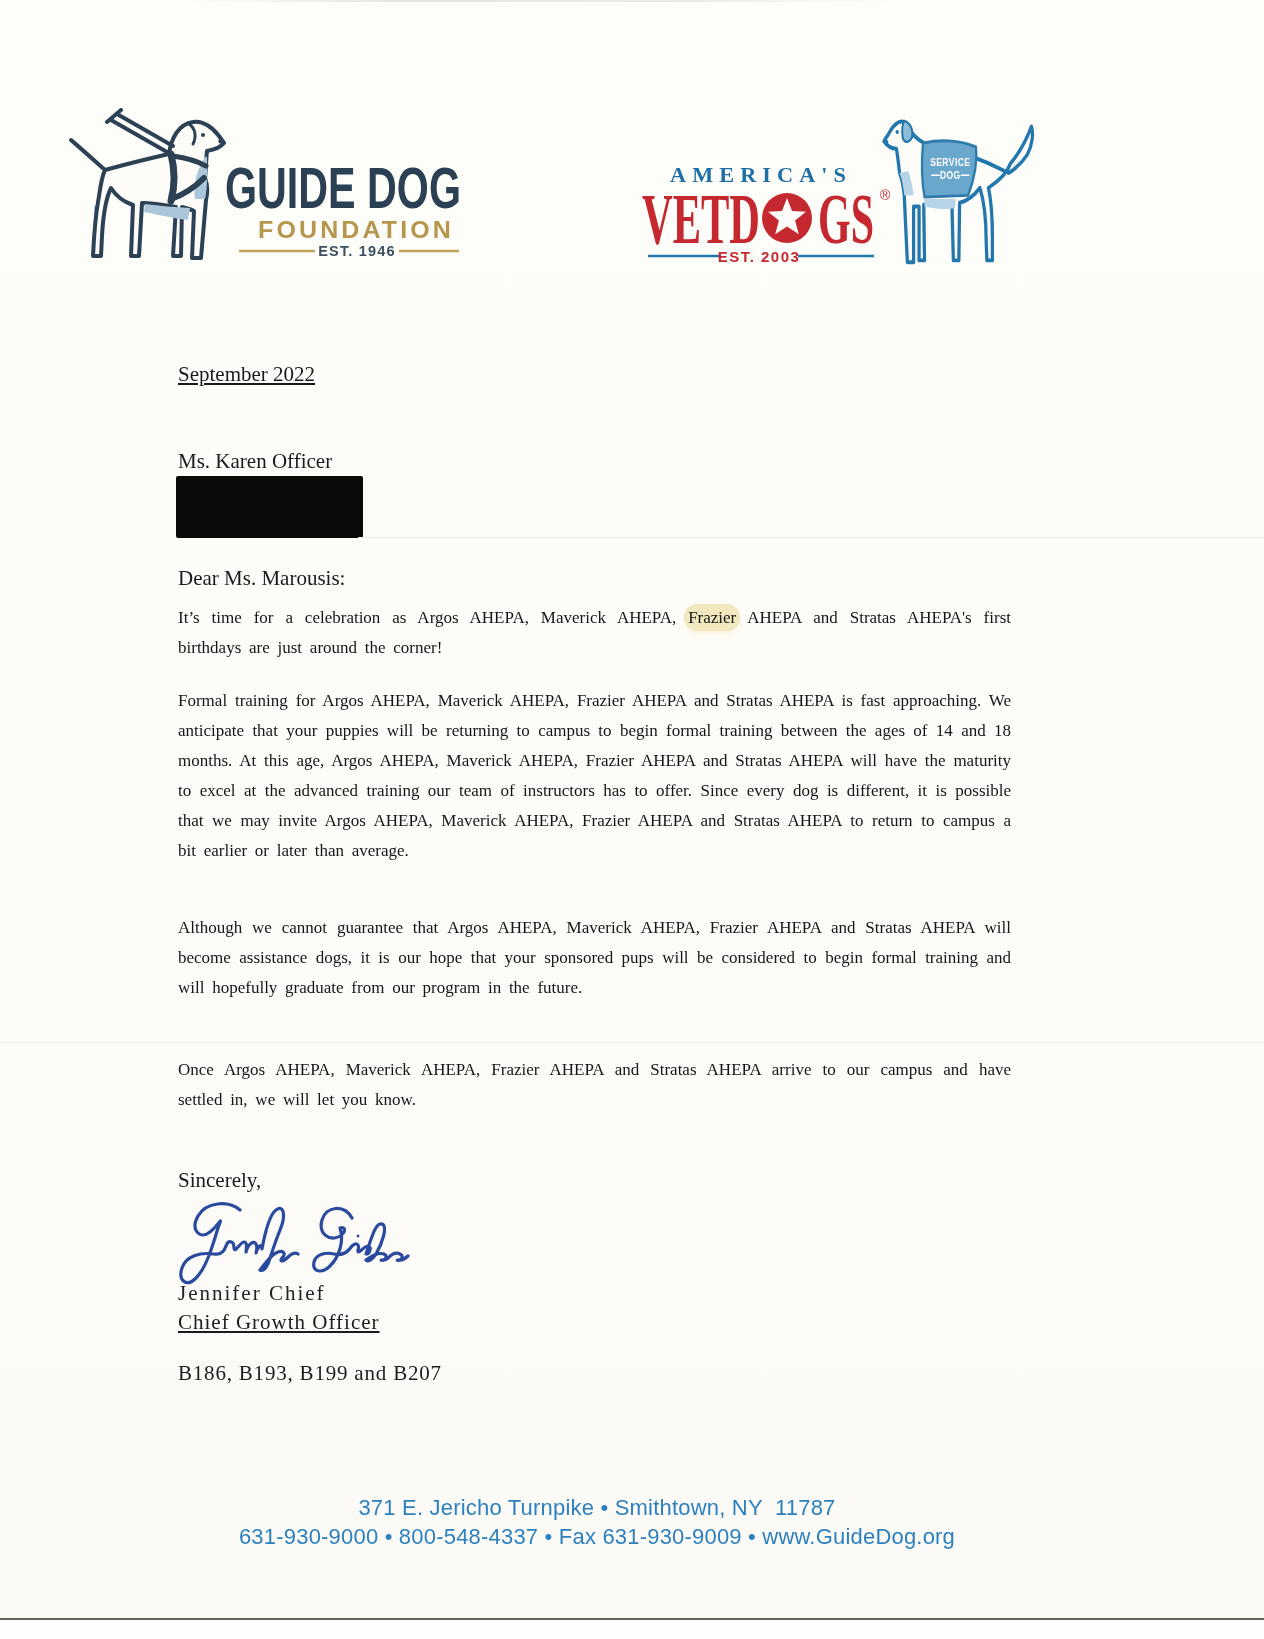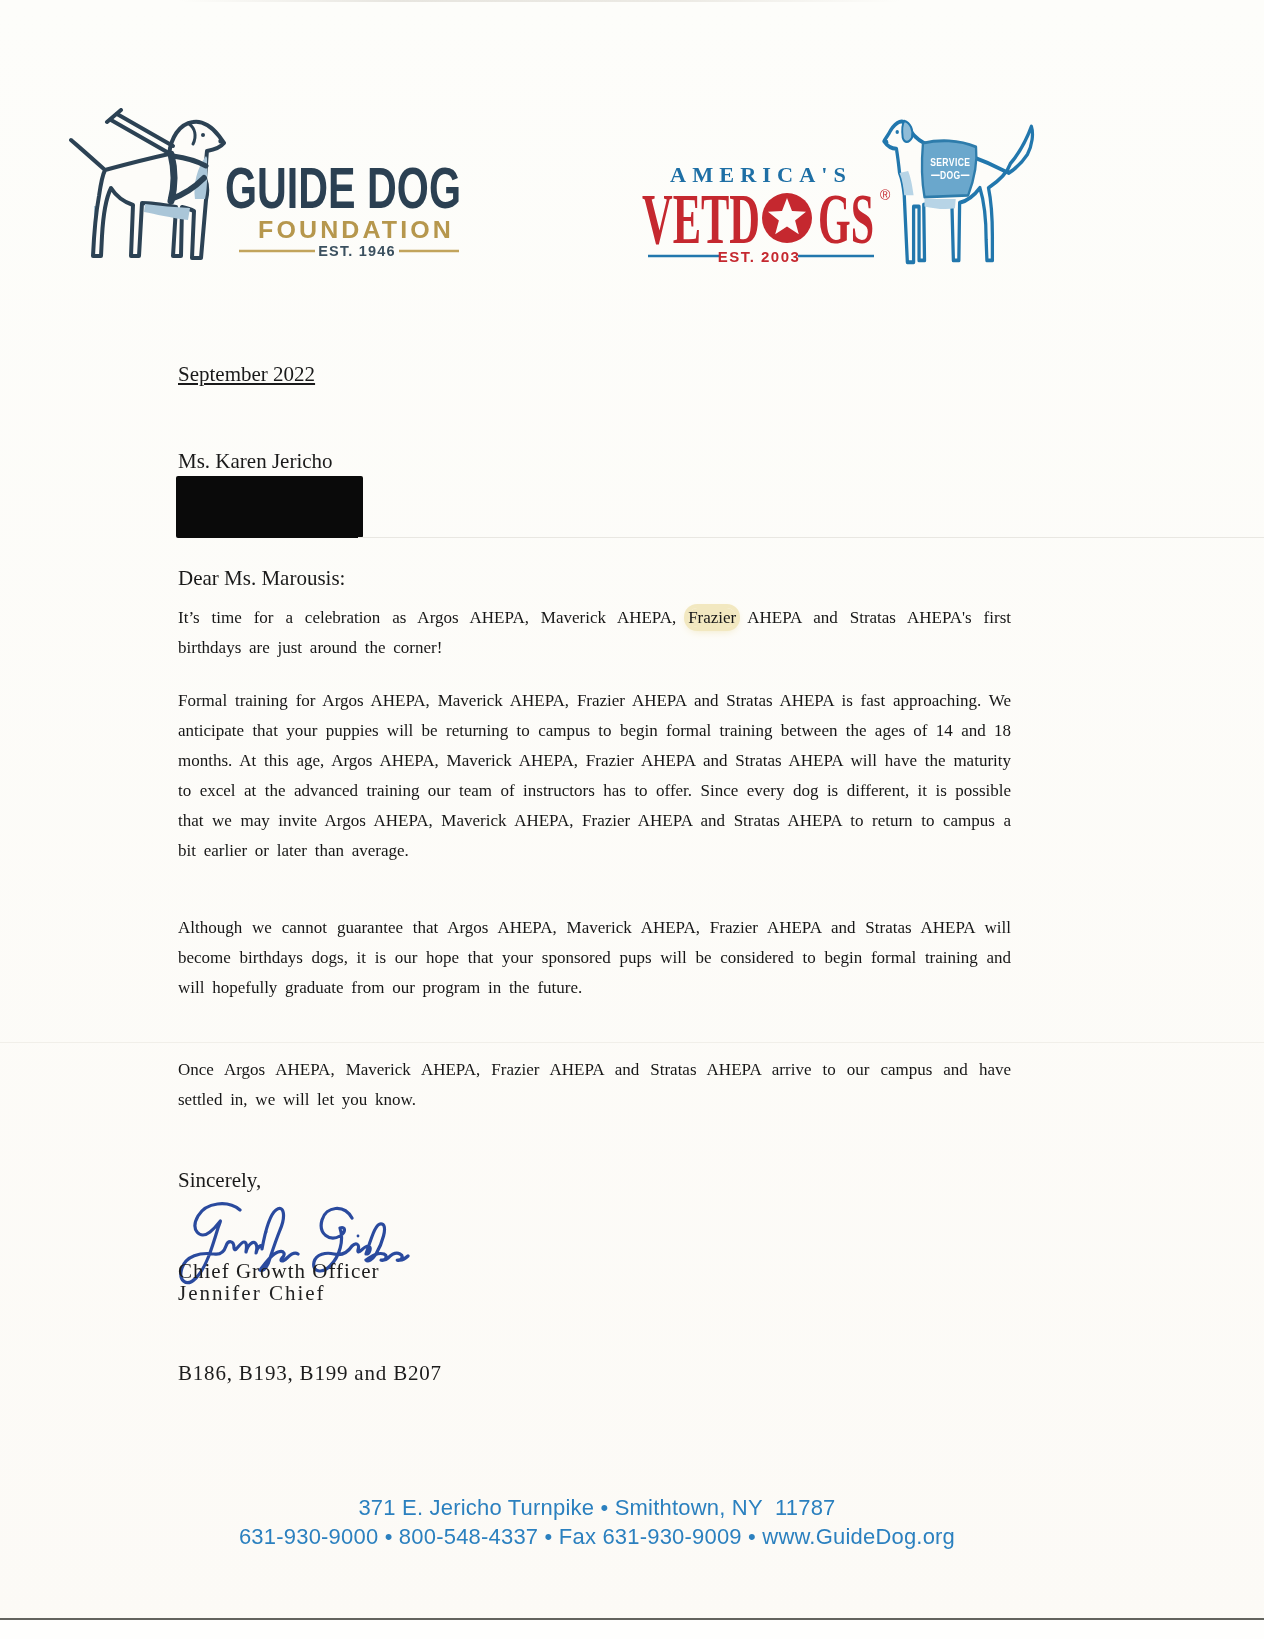--- a/index.html
+++ b/index.html
@@ -5,21 +5,21 @@
   html,body{margin:0;padding:0;}
   body{width:1264px;height:1639px;background:#fdfcf8;font-family:"Liberation Serif",serif;}
   .page{position:absolute;left:0;top:0;width:1264px;height:1639px;background:linear-gradient(180deg,#fdfdfa 0%,#fcfaf6 100%);overflow:hidden;}
   .logo{position:absolute;}
   .tline{position:absolute;left:178px;font-size:21px;color:#1a1a1a;line-height:30px;white-space:pre;}
   .date{top:359px;text-decoration:underline;}
   .recipient{top:446px;}
   .salutation{top:563px;}
   .closing{top:1165px;}
   .signer{top:1278px;letter-spacing:2px;color:#222;}
-  .title{top:1256px;letter-spacing:1px;color:#1c1c1c;}
+  .title{top:1307px;letter-spacing:1px;color:#1c1c1c;text-decoration:underline;}
   .ref{top:1358px;letter-spacing:0.8px;color:#1c1c1c;}
   .para{position:absolute;left:178px;width:833px;margin:0;text-align:justify;word-spacing:3.5px;font-size:17px;line-height:30px;color:#161616;}
   .p1{top:603px;}
   .p2{top:686px;}
   .p3{top:913px;}
   .p4{top:1055px;}
   .highlight{background:#f2e8c0;border-radius:9px;box-shadow:0 0 0 4px #f2e8c0,0 3px 10px #efe3b4;}
   .redaction{position:absolute;left:176px;top:476px;width:187px;height:62px;background:#0a0a0a;border-radius:2px;}
   .crease{position:absolute;height:1px;}
   .c1{left:358px;right:0;top:537px;background:#e9e7e2;}
@@ -132,29 +132,29 @@
       <text id="vest-1" x="287" y="64" text-anchor="middle" font-family="Liberation Sans, sans-serif" font-weight="bold" font-size="11" fill="#ffffff" letter-spacing="0.5">SERVICE</text>
       <text id="vest-2" x="287" y="78" text-anchor="middle" font-family="Liberation Sans, sans-serif" font-weight="bold" font-size="11" fill="#ffffff" letter-spacing="0.5">DOG</text>
       <line x1="263" y1="74.5" x2="273" y2="74.5" stroke="#ffffff" stroke-width="1.5"></line>
       <line x1="301" y1="74.5" x2="311" y2="74.5" stroke="#ffffff" stroke-width="1.5"></line>
       <circle cx="219" cy="28" r="2.2" fill="#2277ad"></circle>
       <circle cx="205" cy="39" r="2.6" fill="#2277ad"></circle>
     </g>
   </svg>
 
   <div class="tline date">September 2022</div>
-  <div class="tline recipient">Ms. Karen Jericho</div>
+  <div class="tline recipient">Ms. Karen Officer</div>
   <div class="redaction"></div>
   <div class="crease c1"></div>
   <div class="tline salutation">Dear Ms. Marousis:</div>
 
   <div id="paragraphs">
       <p class="para p1">It’s time for a celebration as Argos AHEPA, Maverick AHEPA, <span class="highlight">Frazier</span> AHEPA and Stratas AHEPA's first birthdays are just around the corner!</p>
       <p class="para p2">Formal training for Argos AHEPA, Maverick AHEPA, Frazier AHEPA and Stratas AHEPA is fast approaching.  We anticipate that your puppies will be returning to campus to begin formal training between the ages of 14 and 18 months.  At this age, Argos AHEPA, Maverick AHEPA, Frazier AHEPA and Stratas AHEPA will have the maturity to excel at the advanced training our team of instructors has to offer.  Since every dog is different, it is possible that we may invite Argos AHEPA, Maverick AHEPA, Frazier AHEPA and Stratas AHEPA to return to campus a bit earlier or later than average.</p>
-      <p class="para p3">Although we cannot guarantee that Argos AHEPA, Maverick AHEPA, Frazier AHEPA and Stratas AHEPA will become birthdays dogs, it is our hope that your sponsored pups will be considered to begin formal training and will hopefully graduate from our program in the future.</p>
+      <p class="para p3">Although we cannot guarantee that Argos AHEPA, Maverick AHEPA, Frazier AHEPA and Stratas AHEPA will become assistance dogs, it is our hope that your sponsored pups will be considered to begin formal training and will hopefully graduate from our program in the future.</p>
       <p class="para p4">Once Argos AHEPA, Maverick AHEPA, Frazier AHEPA and Stratas AHEPA arrive to our campus and have settled in, we will let you know.</p>
     </div>
 
   <div class="crease c2"></div>
 
   <div class="tline closing">Sincerely,</div>
 
   <svg class="signature" viewBox="0 0 300 100">
     <g fill="none" stroke="#2a4a9e" stroke-width="3.2" stroke-linecap="round" stroke-linejoin="round">
       <path d="M64,14 C52,4 30,6 22,20 C14,34 24,44 34,36 C44,28 47,18 42,32

